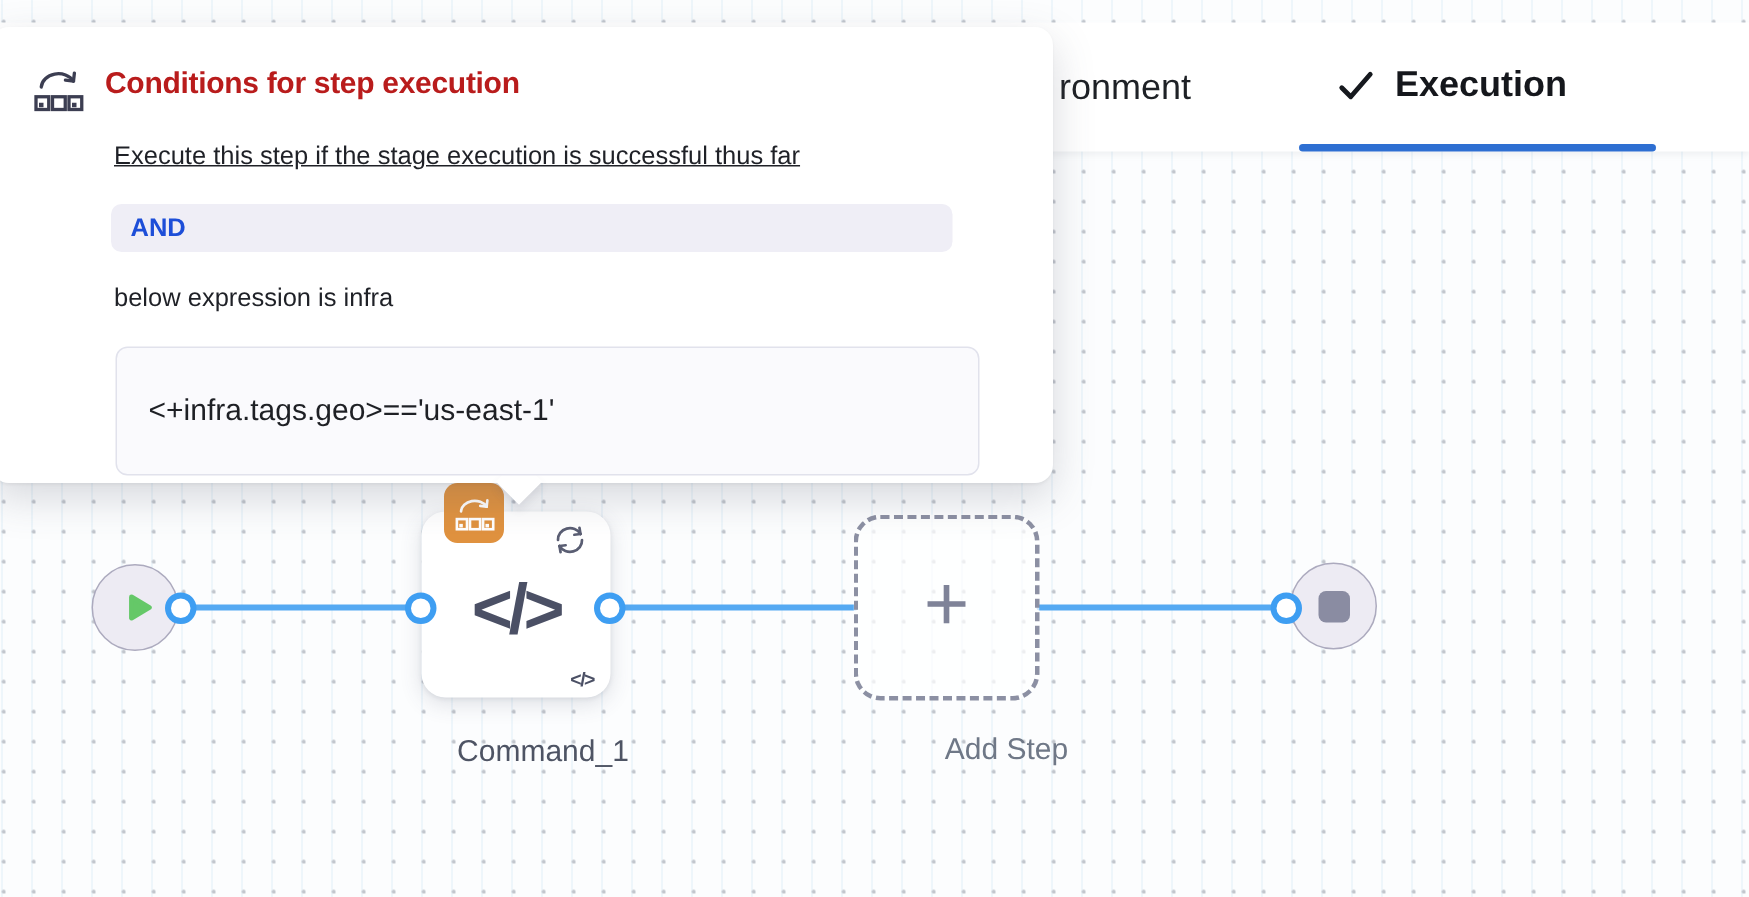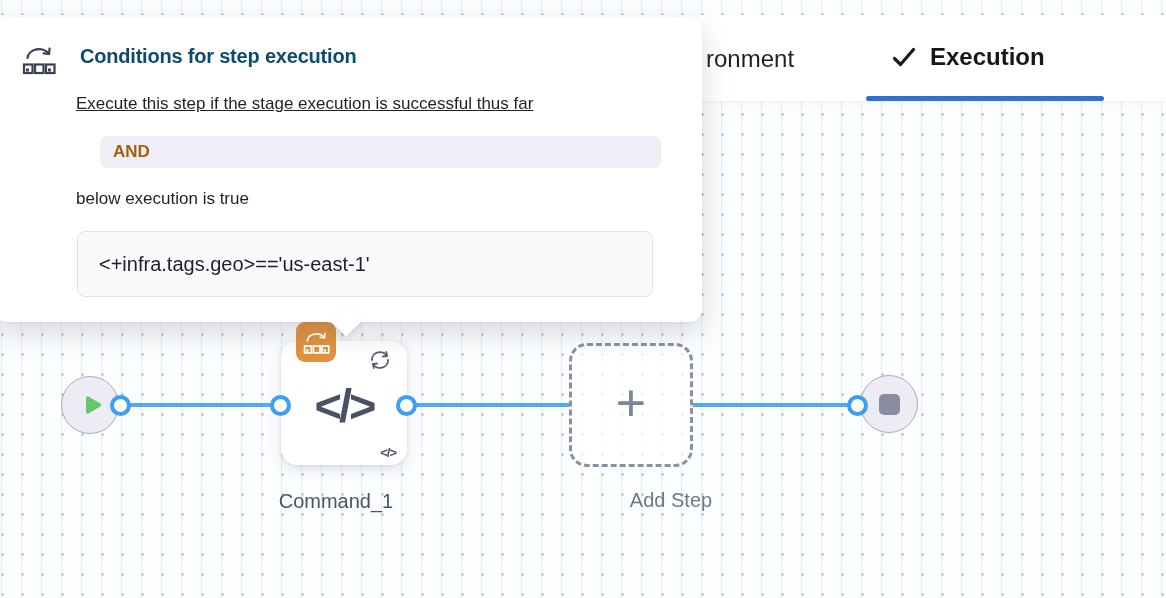--- a/index.html
+++ b/index.html
@@ -37,36 +37,36 @@
   .cond-badge{position:absolute;left:15px;top:-19px;width:40px;height:40px;border-radius:9px;background:#E0923F;
               display:flex;align-items:center;justify-content:center;z-index:6;cursor:pointer;}
   .loop-icon{position:absolute;left:87px;top:8px;width:24px;height:22px;}
 
   .add-step{position:absolute;left:569px;top:343px;width:124px;height:124px;border-radius:18px;
             border:3px dashed #8C90A3;box-sizing:border-box;background:rgba(255,255,255,0.70);
             display:flex;align-items:center;justify-content:center;z-index:3;cursor:pointer;}
   .add-step .plus{font-size:52px;font-weight:300;color:#7F8398;line-height:1;margin-top:-4px;}
 
   .node-label{position:absolute;width:220px;text-align:center;font-size:20px;z-index:2;}
-  .lbl-command{left:226px;top:490px;color:#4E5464;}
+  .lbl-command{left:252px;top:490px;color:#4E5464;}
   .lbl-addstep{left:521px;top:489px;color:#6F7887;padding-left:40px;}
 
   
   .popover{position:absolute;left:-6px;top:18px;width:708px;height:304px;background:#ffffff;border-radius:12px;
            box-shadow:0 10px 28px rgba(80,85,105,0.22),0 1px 2px rgba(0,0,0,0.05);z-index:10;}
   .popover .caret{position:absolute;left:341px;bottom:-10px;width:22px;height:22px;background:#ffffff;
                   transform:rotate(45deg);box-shadow:3px 3px 6px rgba(80,85,105,0.12);}
   .pop-icon{position:absolute;left:28px;top:26px;width:34px;height:32px;}
-  .pop-title{position:absolute;left:86px;top:27px;font-size:20px;font-weight:700;color:#0c4a6e;letter-spacing:-0.2px;}
+  .pop-title{position:absolute;left:76px;top:27px;font-size:20px;font-weight:700;color:#b91c1c;letter-spacing:-0.2px;}
   .pop-desc{position:absolute;left:82px;top:76px;font-size:17px;color:#1f2127;text-decoration:underline;}
-  .pop-and{position:absolute;left:106px;top:118px;width:561px;height:32px;background:#EFEEF6;border-radius:7px;
+  .pop-and{position:absolute;left:80px;top:118px;width:561px;height:32px;background:#EFEEF6;border-radius:7px;
            display:flex;align-items:center;box-sizing:border-box;padding-left:13px;
-           font-size:17px;font-weight:700;color:#a16207;}
+           font-size:17px;font-weight:700;color:#1d4ed8;}
   .pop-expr-label{position:absolute;left:82px;top:171px;font-size:17px;color:#1f2127;}
-  .pop-expr{position:absolute;left:83px;top:213px;width:576px;height:66px;background:#FAFAFD;
+  .pop-expr{position:absolute;left:83px;top:213px;width:576px;height:86px;background:#FAFAFD;
             border:1px solid #E1E2EC;border-radius:8px;box-sizing:border-box;
             display:flex;align-items:center;padding-left:21px;font-size:20px;color:#1e2025;}
 </style>
 </head>
 <body>
 
 <div id="app">
 
   <header class="tabbar">
     <span class="tab-env">ronment</span>
@@ -142,17 +142,17 @@
         <rect x="2" y="20" width="8.5" height="8.5"></rect>
         <rect x="13" y="20" width="8.5" height="8.5"></rect>
         <rect x="24" y="20" width="8.5" height="8.5"></rect>
       </g>
       <rect x="4" y="24" width="3" height="3" fill="#3C3E52"></rect>
       <rect x="26" y="24" width="3" height="3" fill="#3C3E52"></rect>
     </svg>
     <div class="pop-title">Conditions for step execution</div>
     <div class="pop-desc">Execute this step if the stage execution is successful thus far</div>
     <div class="pop-and">AND</div>
-    <div class="pop-expr-label">below execution is true</div>
+    <div class="pop-expr-label">below expression is infra</div>
     <div class="pop-expr">&lt;+infra.tags.geo&gt;=='us-east-1'</div>
   </div>
 
 </div>
 
 </body></html>

